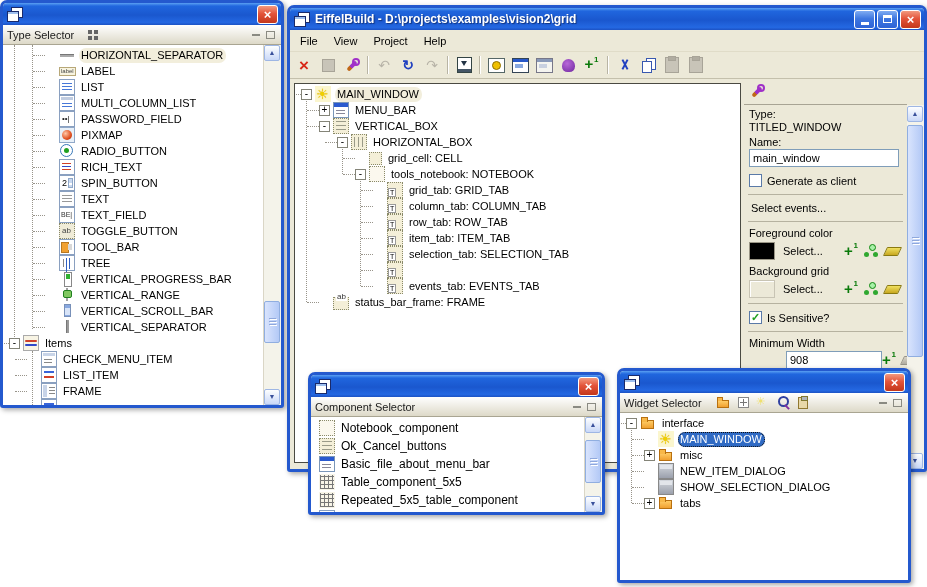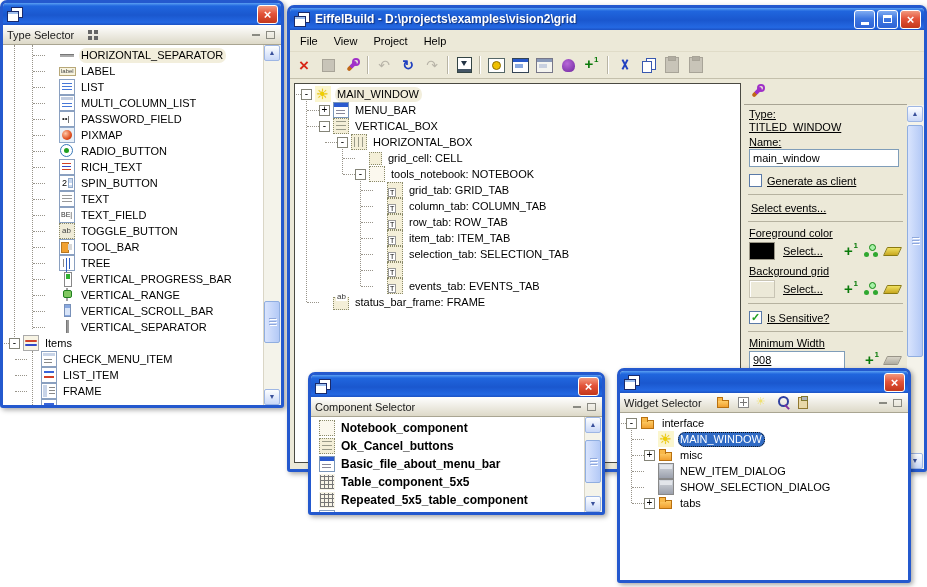--- a/index.html
+++ b/index.html
@@ -52,21 +52,21 @@
   .exp{width:11px;height:11px;flex:none;background:#fff;border:1px solid #848478;box-sizing:border-box;
     font-size:10px;line-height:8px;text-align:center;margin-right:3px;position:relative;z-index:1;}
   .expsp{width:14px;flex:none;}
   .tlabel{padding:1px 3px 2px 2px;border-radius:7px;}
   .sel-cream .tlabel{background:#F2EEDC;}
   .sel-blue .tlabel{background:#2F6AC4;color:#fff;outline:1px dotted #111;outline-offset:-1px;}
   .guide{position:absolute;border-left:1px dotted #98948A;width:0;}
   .clist .trow{height:18px;}
   .clist .trow::before{display:none;}
   .clist .expsp{width:2px;}
-  .clist .tlabel{font-size:12px;font-weight:bold;}
+  .clist .tlabel{font-size:12px;}
 
   
   .ti{width:16px;height:16px;flex:none;display:inline-block;position:relative;margin-right:4px;box-sizing:border-box;}
   .i-sunburst{background:#FBF6CE;}
   .i-sunburst::before{content:"☀";position:absolute;left:1px;top:0;font-size:14px;line-height:16px;color:#EFD000;text-shadow:0 0 1px #D8A000;}
   .i-menubar{background:#fff;border:1px solid #7A96B8;}
   .i-menubar::before{content:"";position:absolute;left:0;right:0;top:0;height:4px;background:#2A5ACF;}
   .i-menubar::after{content:"";position:absolute;left:2px;top:7px;width:9px;height:1px;background:#889;box-shadow:0 3px 0 #889;}
   .i-vbox{border:1px dotted #8A8A6A;background:#F4EFD8;}
   .i-vbox::before{content:"";position:absolute;inset:2px;background:repeating-linear-gradient(180deg,#9A9A88 0 1px,transparent 1px 4px);}
@@ -172,21 +172,21 @@
   .g-cut::before{content:"";position:absolute;left:6px;top:1px;width:2px;height:11px;background:#2040C0;transform:rotate(28deg);}
   .g-cut::after{content:"";position:absolute;left:6px;top:1px;width:2px;height:11px;background:#2040C0;transform:rotate(-28deg);}
   .g-copy{width:14px;height:14px;position:relative;}
   .g-copy::before{content:"";position:absolute;left:5px;top:0;width:8px;height:10px;background:#fff;border:1px solid #3858B0;}
   .g-copy::after{content:"";position:absolute;left:1px;top:3px;width:8px;height:10px;background:#fff;border:1px solid #3858B0;}
   .g-paste{width:12px;height:14px;background:#C8C4B8;border:1px solid #A8A498;position:relative;}
   .g-paste::before{content:"";position:absolute;left:2px;top:-2px;width:6px;height:3px;background:#B0ACA0;border:1px solid #A8A498;}
 
   .main-body{flex:1;display:flex;overflow:hidden;background:#ECE9D8;}
   .treepanel{flex:1;margin:4px 3px 6px 4px;border:1px solid #4A4A42;background:#fff;position:relative;overflow:hidden;}
-  .rightcol{width:180px;flex:none;display:flex;text-decoration:underline;}
+  .rightcol{width:180px;flex:none;display:flex;}
   .props{flex:1;padding:0 5px 0 5px;overflow:hidden;}
   .props-head{height:25px;display:flex;align-items:center;border-bottom:1px solid #A8A494;margin:0 -5px;padding-left:6px;}
   .plabel{margin:3px 0 1px 0;}
   .sep{height:1px;background:#B6B2A0;margin:5px -1px;}
   .xp-input{box-sizing:border-box;height:18px;border:1px solid #7F9DB9;background:#fff;font-family:"Liberation Sans",sans-serif;font-size:11px;padding:1px 3px;}
   .cb-row{display:flex;align-items:center;gap:5px;margin:7px 0;}
   .cb{width:13px;height:13px;flex:none;background:#fff;border:1px solid #5A7AA8;box-sizing:border-box;position:relative;}
   .cb-checked::before{content:"✓";position:absolute;left:1px;top:-1px;color:#21A121;font-size:11px;font-weight:bold;}
   .color-row{display:flex;align-items:center;margin:3px 0 5px 0;}
   .swatch{width:26px;height:18px;flex:none;border:1px solid #9A9686;box-sizing:border-box;}
@@ -554,21 +554,21 @@
             </span>
           </div>
           <div class="sep"></div>
           <div class="cb-row">
             <span class="cb cb-checked"></span>
             <span>Is Sensitive?</span>
           </div>
           <div class="sep"></div>
           <div class="plabel">Minimum Width</div>
           <div class="minw-row">
-            <input class="xp-input" style="width: 96px;" value="908">
+            <input class="xp-input" style="width: 96px; margin-left: 37px;" value="908">
             <span class="prop-icons">
               <span class="plus1"></span>
               <span class="eraser-gray"></span>
             </span>
           </div>
         </div>
         <div style="width:17px;position:relative;background:#F4F3EA;margin-top:26px;">
           <div class="sb-btn sb-up" style="top:1px;">▲</div>
           <div class="sb-thumb" style="top:20px;height:232px;">
               <span class="sb-grip"></span>

